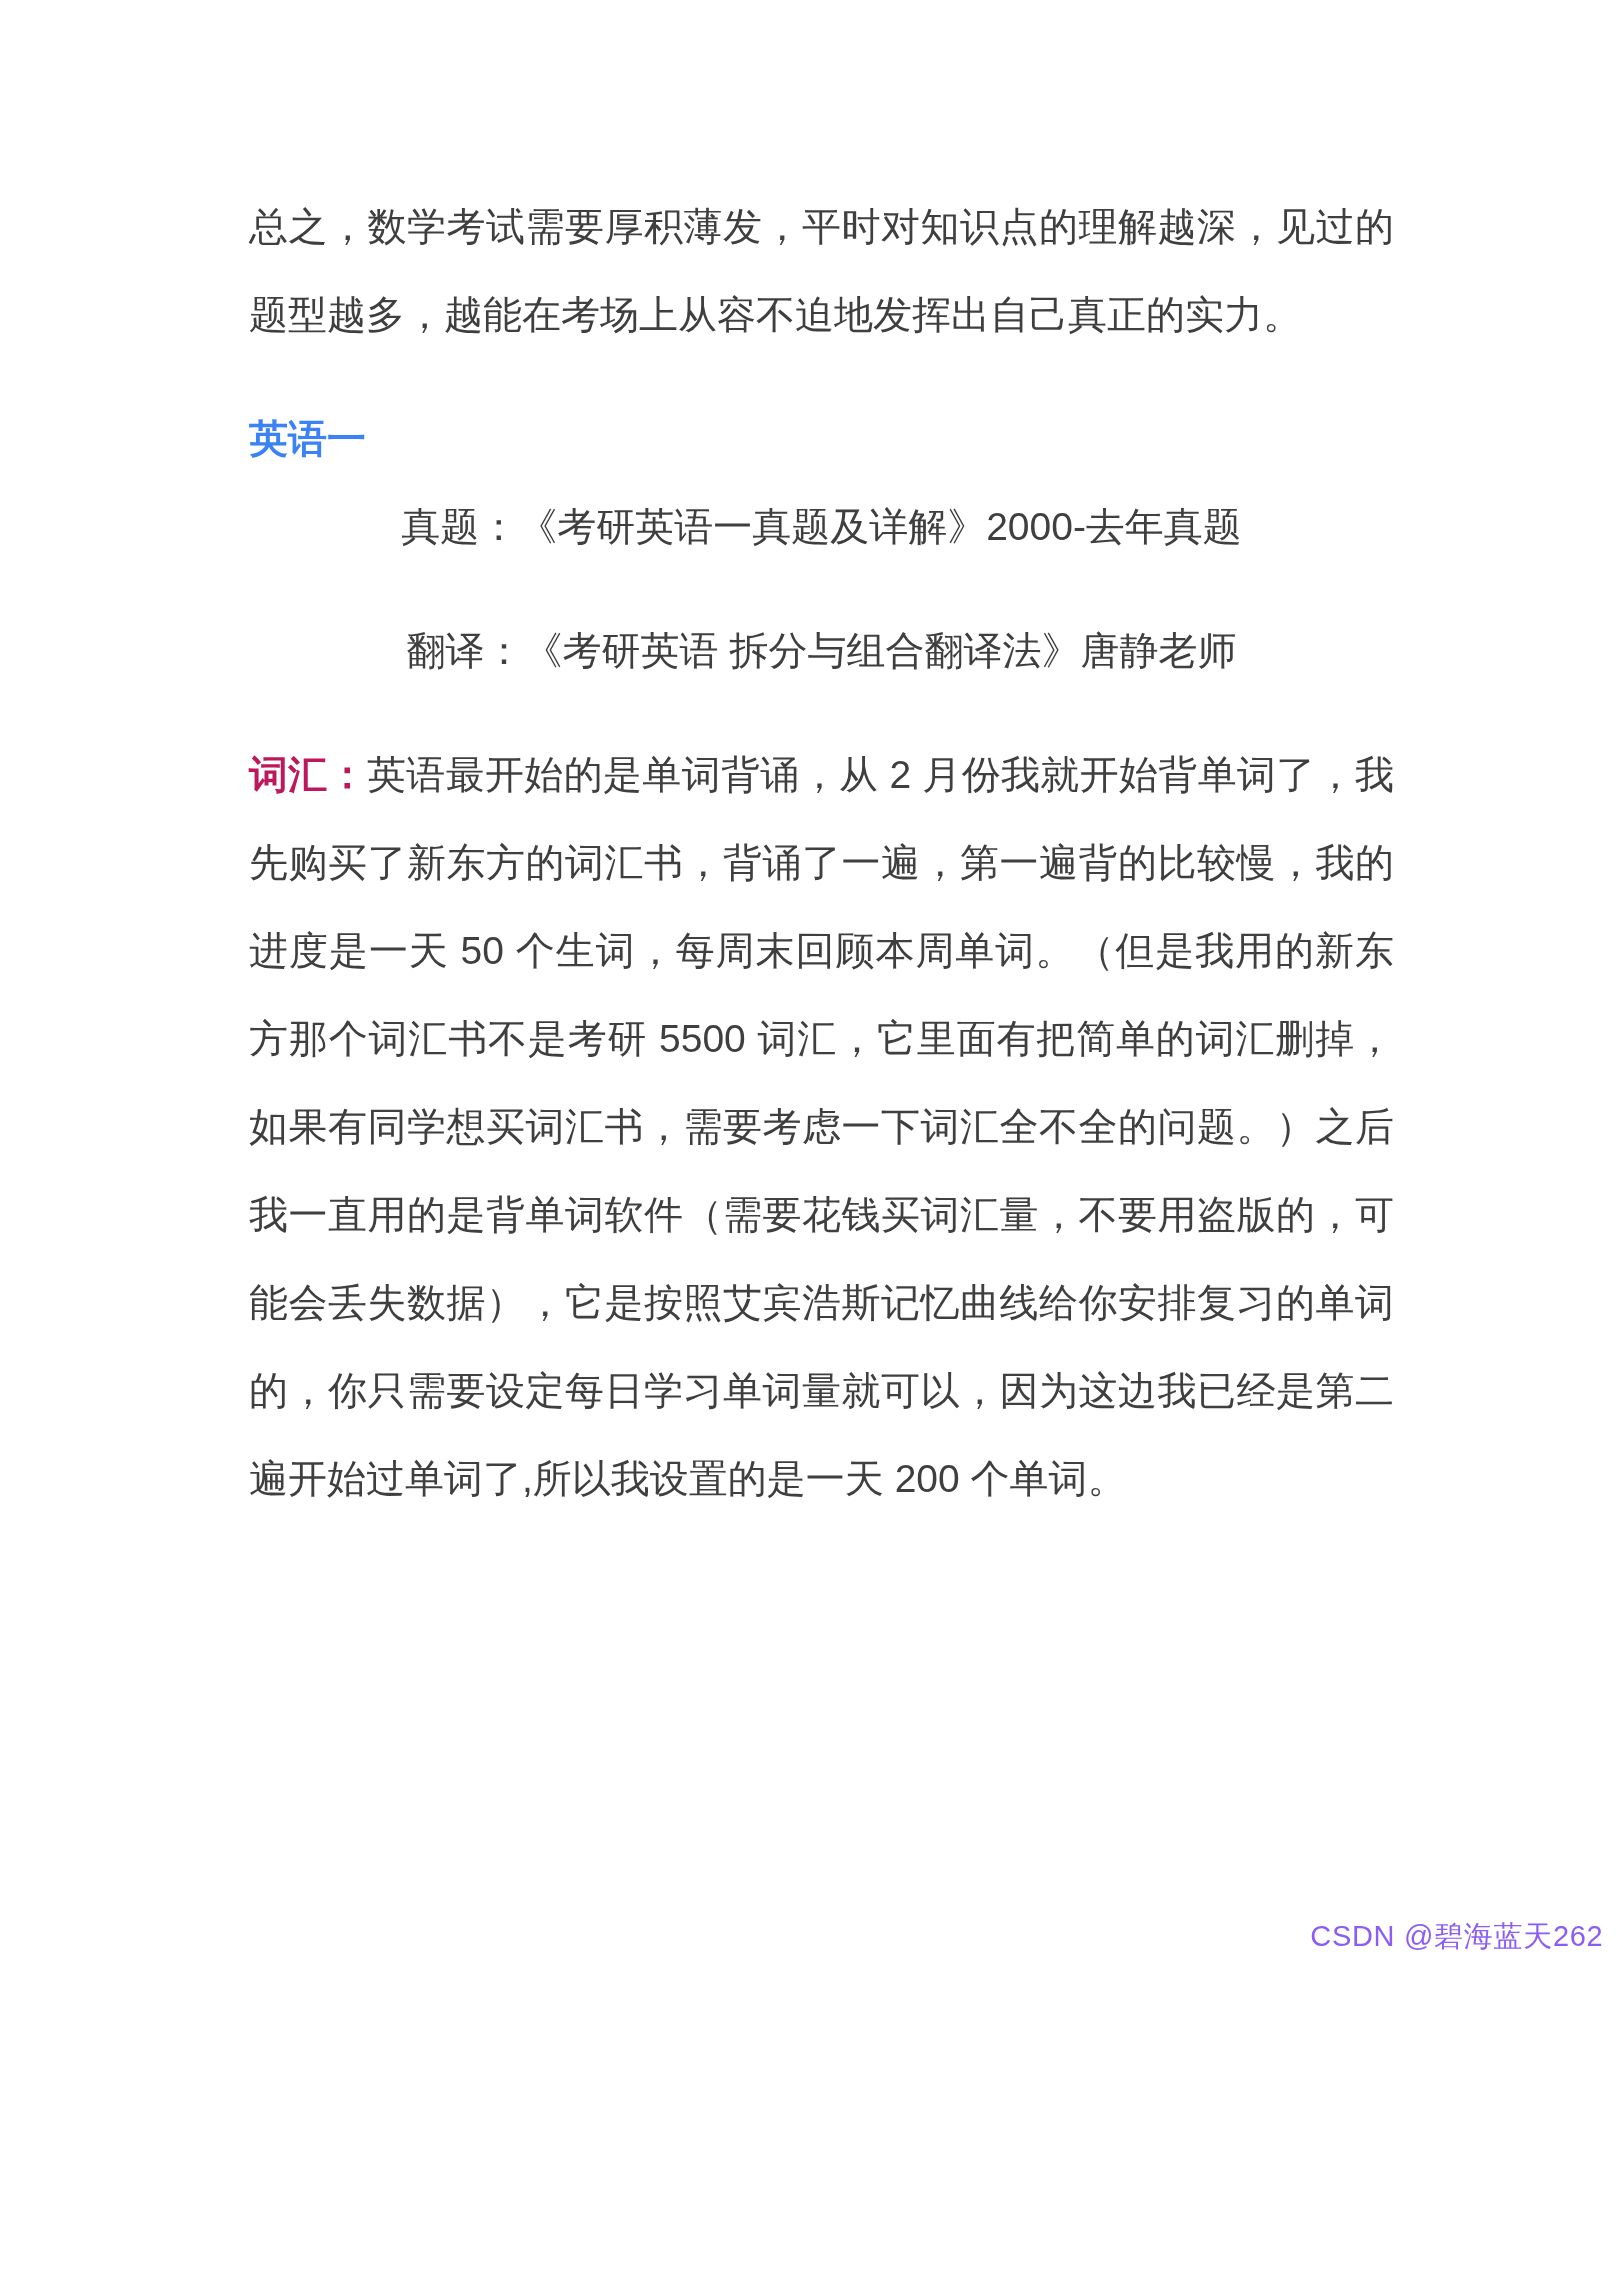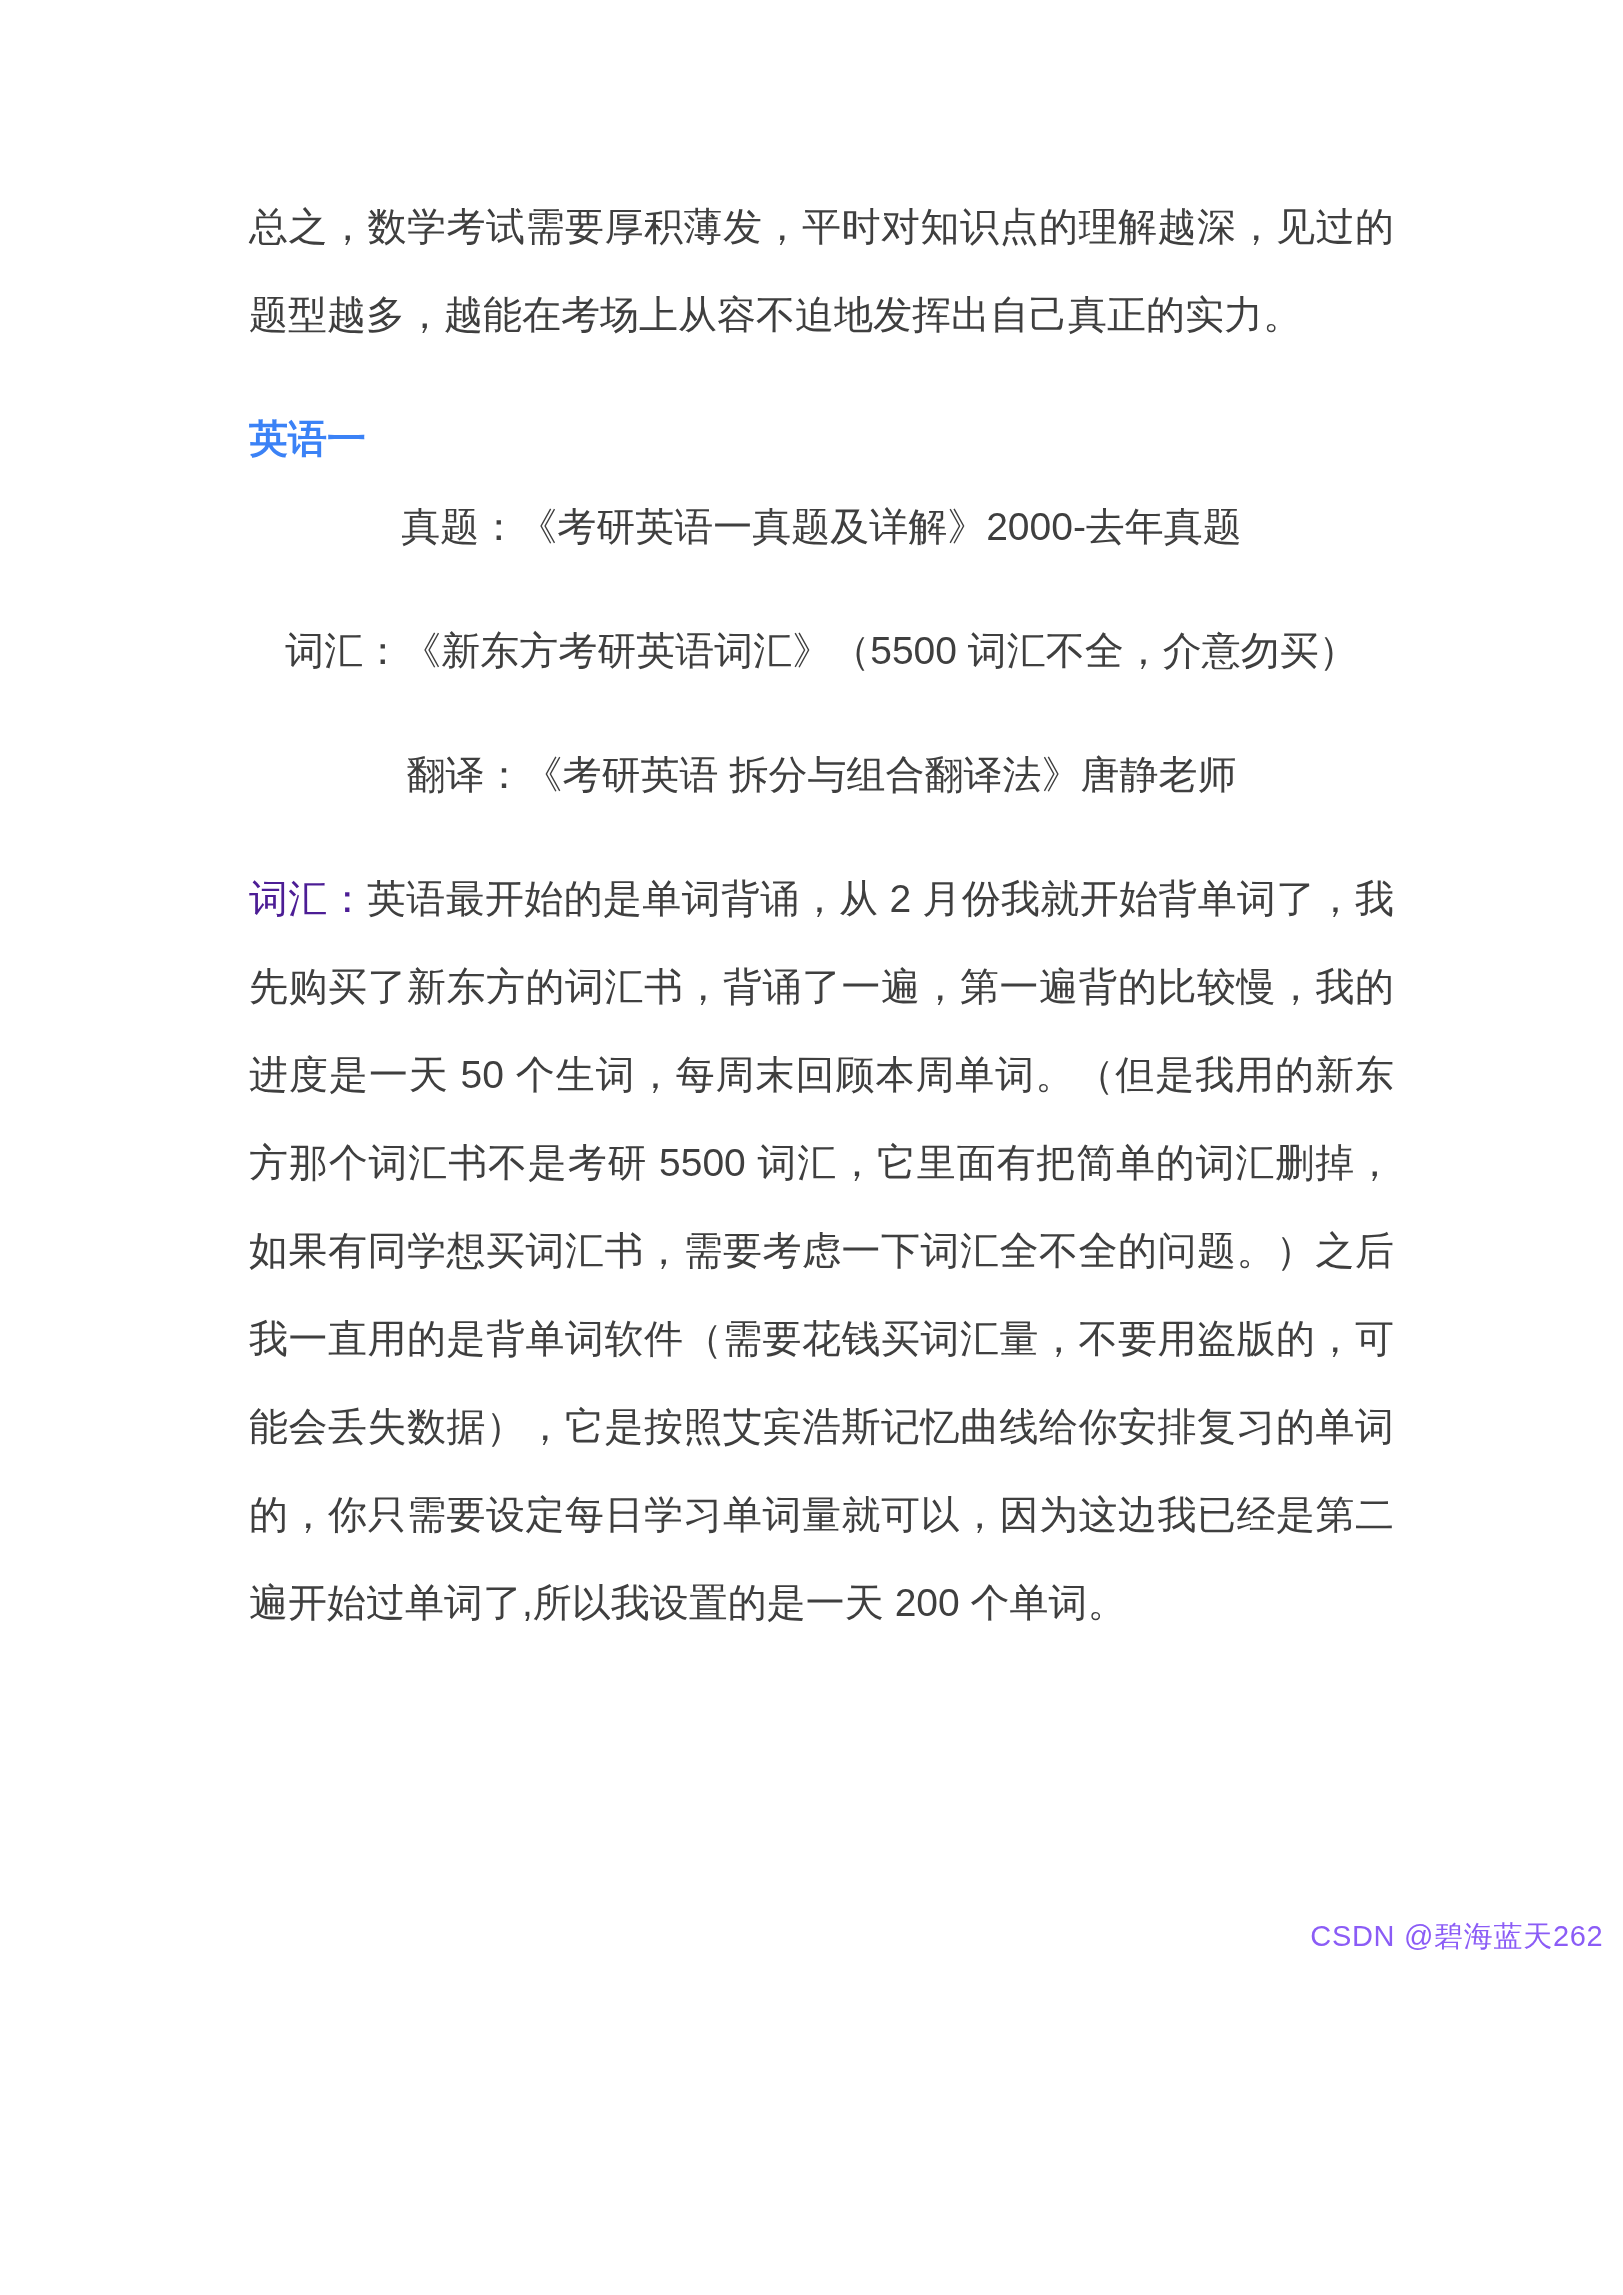--- a/index.html
+++ b/index.html
@@ -28,22 +28,22 @@
     margin: 0 0 36px 0;
     text-align: center;
   }
   .heading {
     margin: 0;
     font-weight: 700;
     color: #3b82f6;
     text-align: left;
   }
   .lead {
-    font-weight: 400;
-    color: #4c1d95;
+    font-weight: 700;
+    color: #be185d;
   }
   .watermark {
     position: absolute;
     right: 19.6px;
     bottom: 14.4px;
     font-size: 29px;
     line-height: 29px;
     color: #8b5cf6;
     font-weight: 400;
     letter-spacing: 0.7px;
@@ -53,21 +53,20 @@
 <body>
 
 <div class="page">
 
   <p class="para">总之，数学考试需要厚积薄发，平时对知识点的理解越深，见过的题型越多，越能在考场上从容不迫地发挥出自己真正的实力。</p>
 
   <div class="heading">英语一</div>
 
   <p class="line-para">真题：《考研英语一真题及详解》2000-去年真题</p>
 
-  <p class="line-para">词汇：《新东方考研英语词汇》（5500 词汇不全，介意勿买）</p>
 
 
   <p class="line-para">翻译：《考研英语 拆分与组合翻译法》唐静老师</p>
 
   <p class="para"><span class="lead">词汇：</span><span>英语最开始的是单词背诵，从 2 月份我就开始背单词了，我先购买了新东方的词汇书，背诵了一遍，第一遍背的比较慢，我的进度是一天 50 个生词，每周末回顾本周单词。（但是我用的新东方那个词汇书不是考研 5500 词汇，它里面有把简单的词汇删掉，如果有同学想买词汇书，需要考虑一下词汇全不全的问题。）之后我一直用的是背单词软件（需要花钱买词汇量，不要用盗版的，可能会丢失数据），它是按照艾宾浩斯记忆曲线给你安排复习的单词的，你只需要设定每日学习单词量就可以，因为这边我已经是第二遍开始过单词了,所以我设置的是一天 200 个单词。</span></p>
 
 
   <div class="watermark">CSDN @碧海蓝天262</div>
 
 </div>

